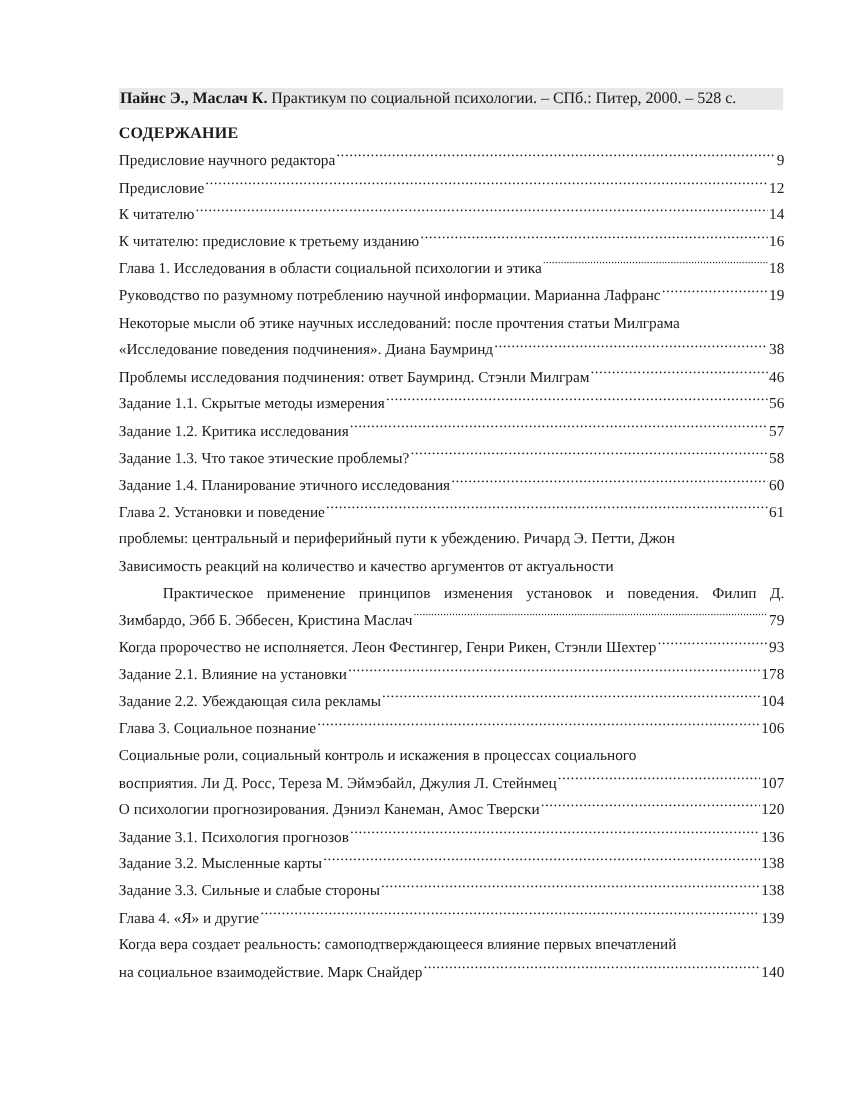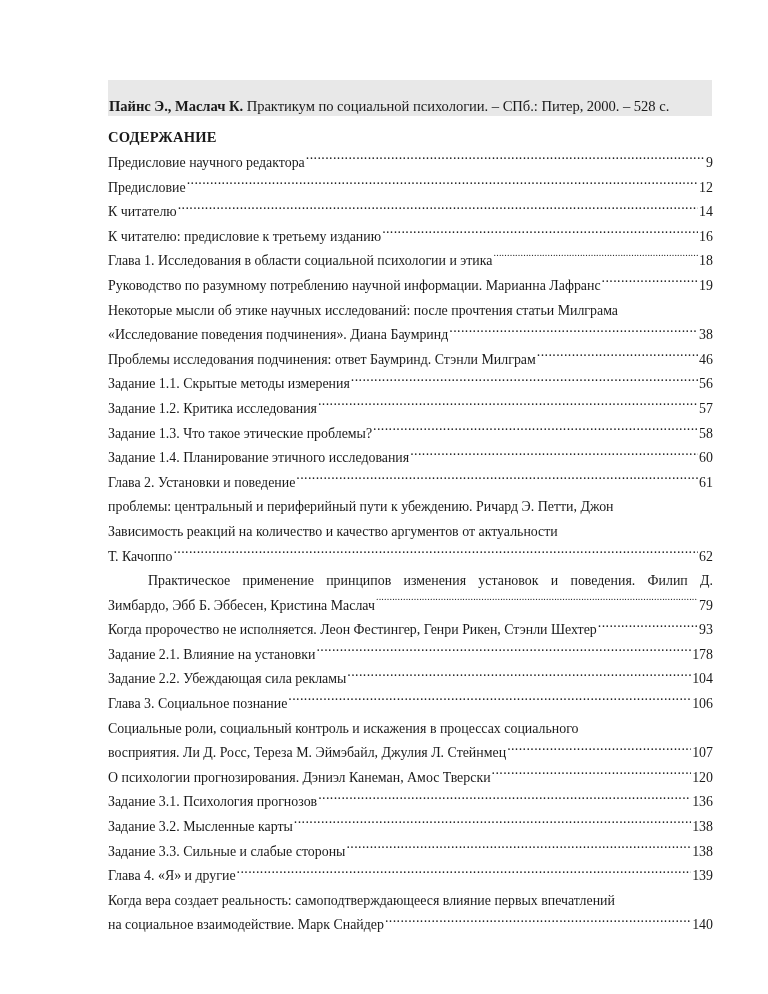--- a/index.html
+++ b/index.html
@@ -3,21 +3,21 @@
 <meta charset="utf-8">
 <style>
   html, body { margin: 0; padding: 0; background: #ffffff; }
   body {
     width: 768px; height: 994px; position: relative; overflow: hidden;
     font-family: "Liberation Serif", serif; color: #1a1a1a;
   }
   .page { position: absolute; left: 108px; top: 80px; width: 605px; }
   .biblio {
     background: #e8e8e8; font-size: 14.6px; line-height: 20px;
-    white-space: nowrap; padding: 16px 2px 0 1px; width: 604px; box-sizing: border-box;
+    white-space: nowrap; padding: 0 2px 0 1px; width: 604px; box-sizing: border-box;
     letter-spacing: -0.05px;
   }
   .biblio b { font-weight: bold; }
   .toc-title {
     font-weight: bold; font-size: 14.6px;
     margin-top: 10px; height: 22px; line-height: 22px; letter-spacing: 0.2px;
   }
   .toc { margin-top: 3px; }
   .row {
     font-size: 13.9px; line-height: 24.6px; height: 24.6px;
@@ -105,25 +105,20 @@
         <span class="d"></span>
         <span class="p">60</span>
       </div>
       <div class="row">
         <span class="t">Глава 2. Установки и поведение</span>
         <span class="d"></span>
         <span class="p">61</span>
       </div>
       <div class="row plain">проблемы: центральный и периферийный пути к убеждению. Ричард Э. Петти, Джон</div>
       <div class="row plain">Зависимость реакций на количество и качество аргументов от актуальности</div>
-      <div class="row">
-        <span class="t">Т. Качоппо</span>
-        <span class="d"></span>
-        <span class="p">62</span>
-      </div>
       <div class="row plain just" style="text-align: justify; text-align-last: justify; display: block;">Практическое применение принципов изменения установок и поведения. Филип Д.</div>
       <div class="row">
         <span class="t">Зимбардо, Эбб Б. Эббесен, Кристина Маслач</span>
         <span class="d small"></span>
         <span class="p">79</span>
       </div>
       <div class="row">
         <span class="t">Когда пророчество не исполняется. Леон Фестингер, Генри Рикен, Стэнли Шехтер</span>
         <span class="d"></span>
         <span class="p">93</span>

